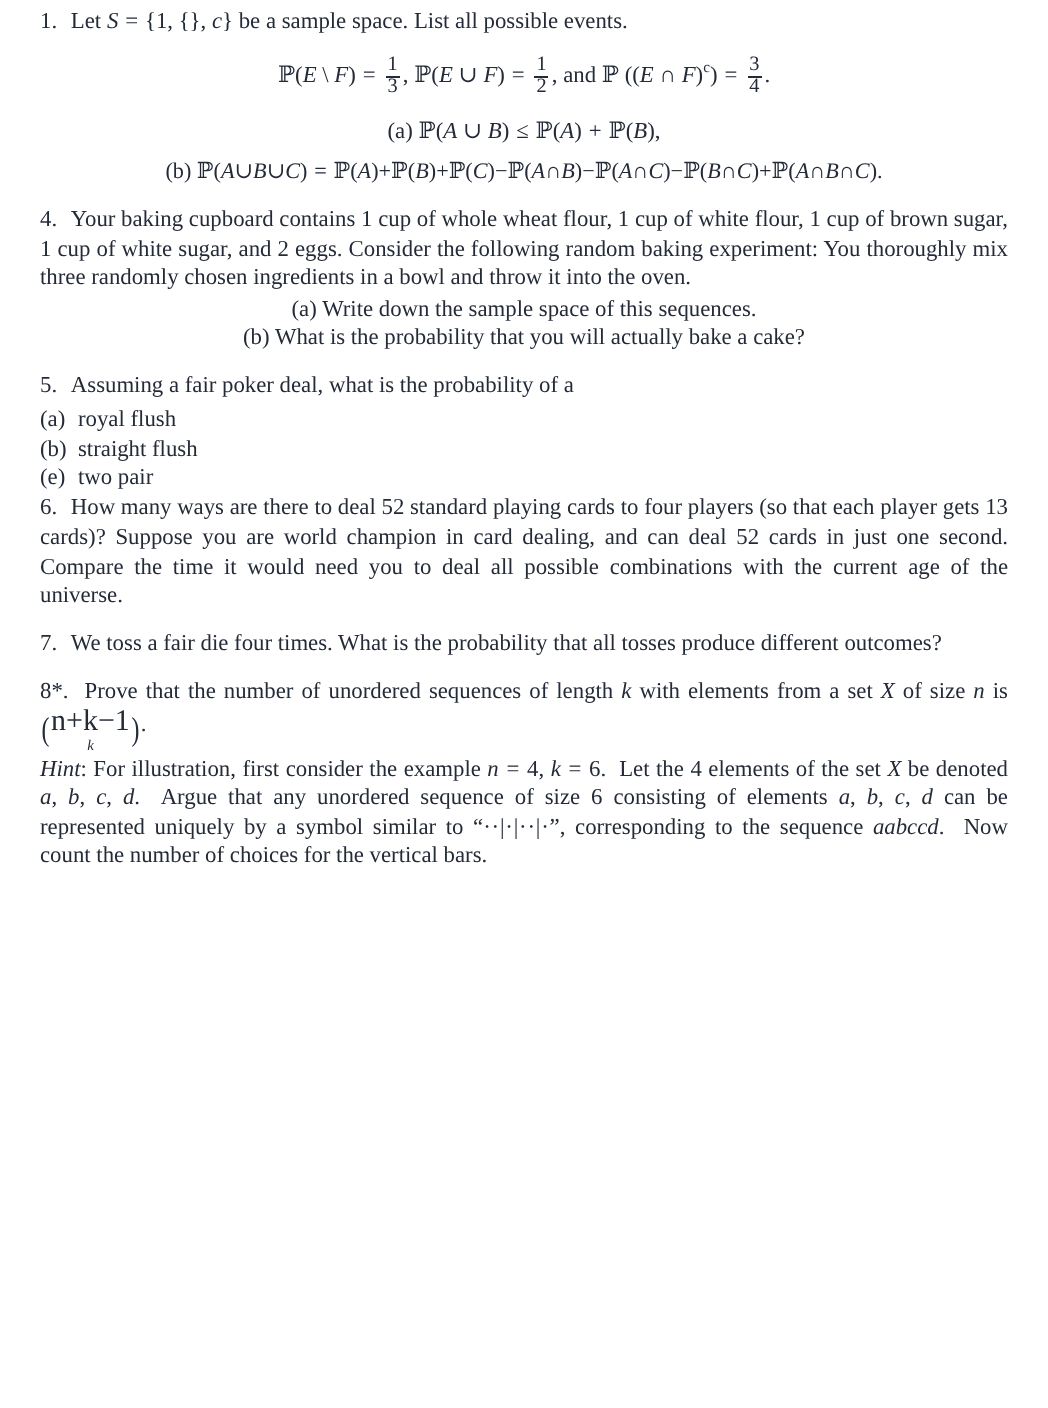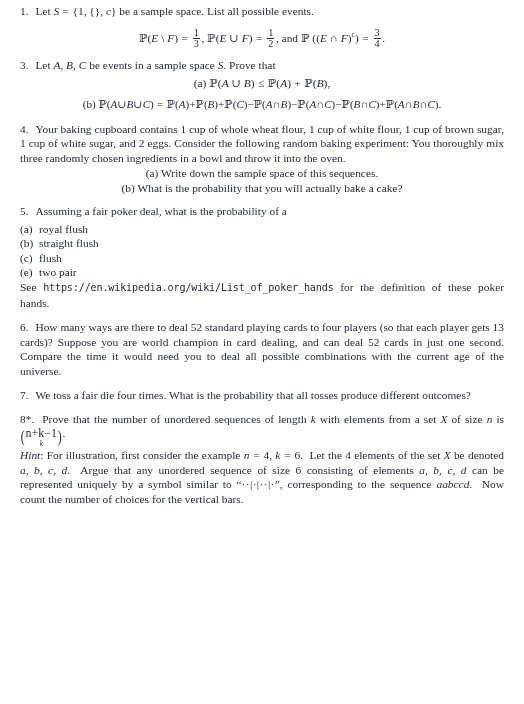--- a/index.html
+++ b/index.html
@@ -86,21 +86,21 @@
     vertical-align: middle;
     line-height: 0.78;
     transform: scaleX(0.72);
   }
   .binom .stack {
     display: inline-block;
     vertical-align: middle;
     text-align: center;
     line-height: 1.02;
   }
-  .binom .top { display: block; font-size: 12px; }
+  .binom .top { display: block; font-size: 15px; }
   .binom .bot { display: block; font-size: 7.4px; }
   .mono {
     font-family: "DejaVu Sans Mono", "Liberation Mono", monospace;
     font-size: 10.1px;
     letter-spacing: -0.15px;
   }
   .op { padding: 0 0.6px; }
   .opn { padding: 0; }
   .nowrapfix { white-space: nowrap; }
   .barsym {
@@ -121,24 +121,20 @@
 
     <div class="display-eq">
       <span class="nowrapfix"><span class="bb">ℙ</span>(<i class="mi">E</i> \ <i class="mi">F</i>) <span class="op">=</span>
       <span class="frac"><span class="num">1</span><span class="den">3</span></span>,</span>
       <span class="nowrapfix"><span class="bb">ℙ</span>(<i class="mi">E</i> ∪ <i class="mi">F</i>) <span class="op">=</span>
       <span class="frac"><span class="num">1</span><span class="den">2</span></span>, and</span>
       <span class="nowrapfix"><span class="bb">ℙ</span> ((<i class="mi">E</i> ∩ <i class="mi">F</i>)<sup style="font-size:7.6px">c</sup>) <span class="op">=</span>
       <span class="frac"><span class="num">3</span><span class="den">4</span></span>.</span>
     </div>
 
-    <p class="problem tiny-gap">
-      <span>3.</span>
-      <span style="display:inline-block;width:4px"></span>Let <i class="mi">A</i>, <i class="mi">B</i>, <i class="mi">C</i> be events in a sample space <i class="mi">S</i>. Prove that
-    </p>
     <p class="sub" style="margin-bottom:6px">
       <span>(a)</span>
       <span class="bb">ℙ</span>(<i class="mi">A</i> ∪ <i class="mi">B</i>) <span class="op">≤</span> <span class="bb">ℙ</span>(<i class="mi">A</i>) <span class="op">+</span> <span class="bb">ℙ</span>(<i class="mi">B</i>),
     </p>
     <p class="sub spaced" style="font-size:11.1px">
       <span>(b)</span>
       <span class="bb">ℙ</span>(<i class="mi">A</i>∪<i class="mi">B</i>∪<i class="mi">C</i>) <span class="op">=</span> <span class="bb">ℙ</span>(<i class="mi">A</i>)<span class="opn">+</span><span class="bb">ℙ</span>(<i class="mi">B</i>)<span class="opn">+</span><span class="bb">ℙ</span>(<i class="mi">C</i>)<span class="opn">−</span><span class="bb">ℙ</span>(<i class="mi">A</i>∩<i class="mi">B</i>)<span class="opn">−</span><span class="bb">ℙ</span>(<i class="mi">A</i>∩<i class="mi">C</i>)<span class="opn">−</span><span class="bb">ℙ</span>(<i class="mi">B</i>∩<i class="mi">C</i>)<span class="opn">+</span><span class="bb">ℙ</span>(<i class="mi">A</i>∩<i class="mi">B</i>∩<i class="mi">C</i>).
     </p>
 
     <p class="problem tight">
@@ -157,28 +153,22 @@
     <p class="problem tight" style="margin-bottom:3px">
       <span>5.</span>
       <span style="display:inline-block;width:4px"></span><span>Assuming a fair poker deal, what is the probability of a</span>
     </p>
     <p class="listline">
       <span class="lab">(a)</span><span>royal flush</span>
     </p>
     <p class="listline">
       <span class="lab">(b)</span><span>straight flush</span>
     </p>
-    <p class="listline">
-      <span class="lab">(c)</span><span>flush</span>
-    </p>
     <p class="listline" style="margin-bottom:1px">
       <span class="lab">(e)</span><span>two pair</span>
-    </p>
-    <p class="problem">
-      <span>See </span><span class="mono">https://en.wikipedia.org/wiki/List_of_poker_hands</span><span> for the definition of these poker hands.</span>
     </p>
 
     <p class="problem">
       <span>6.</span>
       <span style="display:inline-block;width:4px"></span><span>How many ways are there to deal 52 standard playing cards to four players (so that each player gets 13 cards)? Suppose you are world champion in card dealing, and can deal 52 cards in just one second.  Compare the time it would need you to deal all possible combinations with the current age of the universe.</span>
     </p>
 
     <p class="problem">
       <span>7.</span>
       <span style="display:inline-block;width:4px"></span><span>We toss a fair die four times.  What is the probability that all tosses produce different outcomes?</span>

